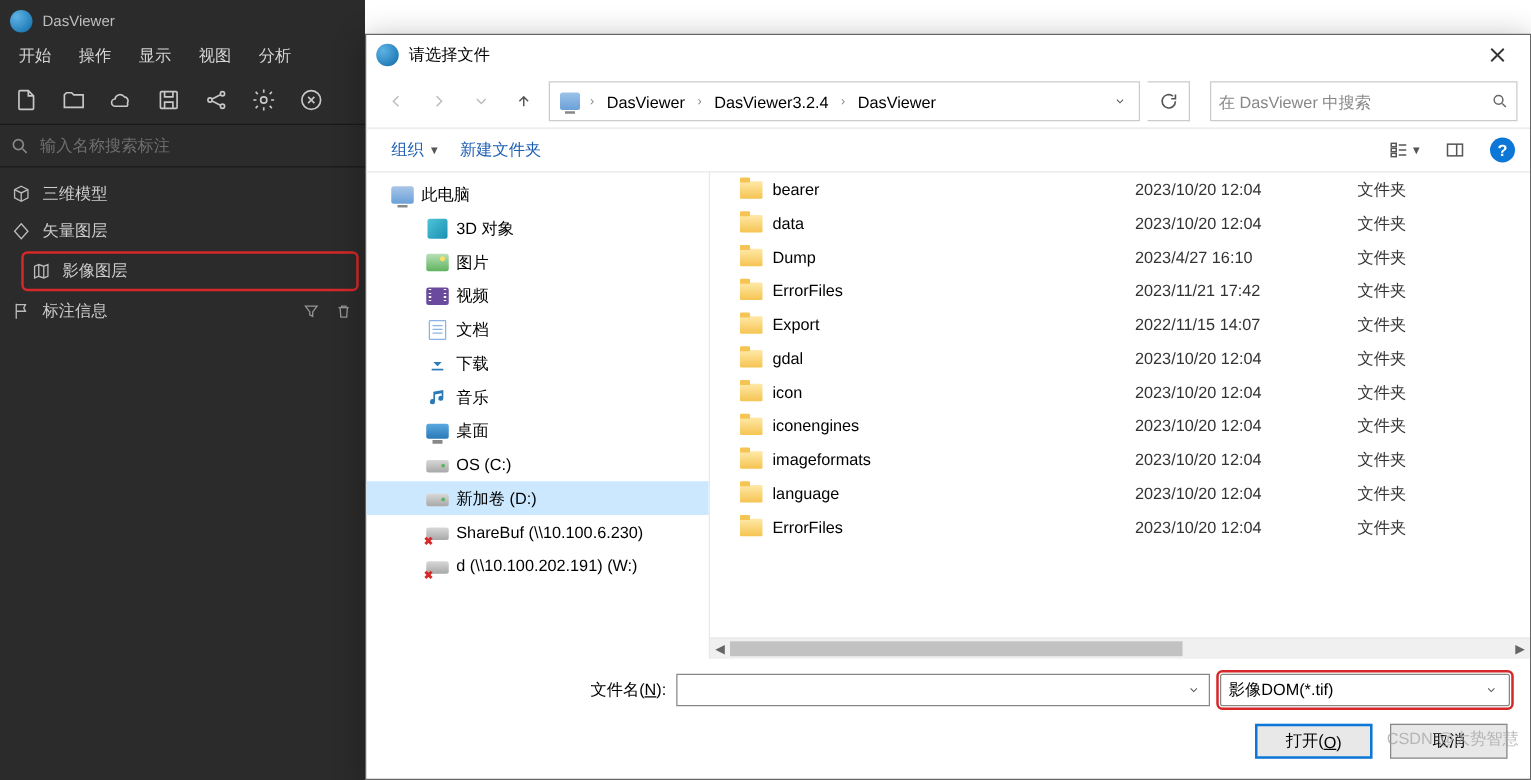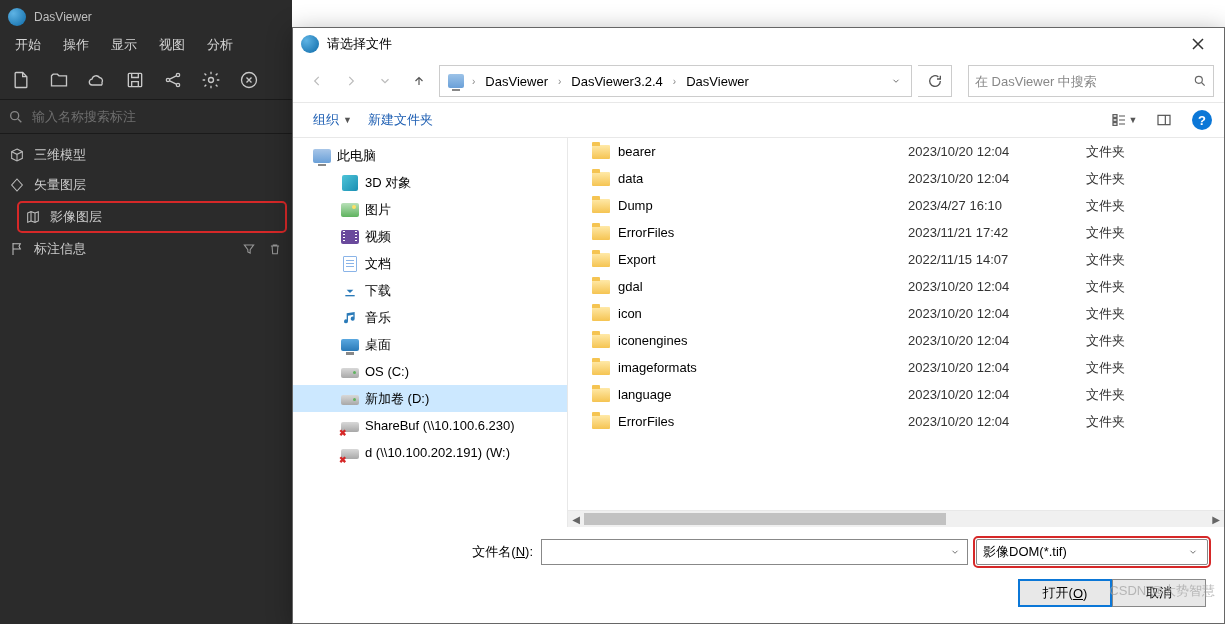--- a/index.html
+++ b/index.html
@@ -87,21 +87,21 @@
 
 .dlg-footer { padding: 12px 16px 16px; display: flex; flex-direction: column; gap: 14px; }
 .fn-row { display: flex; align-items: center; gap: 8px; }
 .fn-label { width: 224px; text-align: right; font-size: 13px; color: #000; }
 .fn-label u { text-decoration: underline; }
 .fn-input { flex: 1; height: 26px; border: 1px solid #888; display: flex; align-items: center; padding: 0 4px; }
 .fn-input input { flex: 1; border: none; outline: none; font-size: 13px; }
 .fn-input .dd { width: 16px; display: flex; align-items: center; justify-content: center; }
 .fn-filter { width: 232px; height: 26px; border: 1px solid #888; outline: 2px solid #d62828; outline-offset: 1px; display: flex; align-items: center; padding: 0 6px; border-radius: 2px; }
 .fn-filter .dd { width: 16px; display: flex; align-items: center; justify-content: center; margin-left: auto; }
-.btn-row { display: flex; justify-content: flex-end; padding-right: 2px; }
+.btn-row { display: flex; justify-content: flex-end; gap: 14px; padding-right: 2px; }
 .btn { min-width: 94px; height: 28px; border: 1px solid #888; background: #e8e8e8; display: flex; align-items: center; justify-content: center; font-size: 13px; cursor: pointer; }
 .btn.primary { border: 2px solid #0b77d7; background: #e8e8e8; }
 .watermark { position: absolute; right: 10px; bottom: 24px; color: rgba(160,160,160,0.7); font-size: 13px; pointer-events: none; }
 </style>
 </head>
 <body>
 
 <div class="app">
   <div class="app-titlebar">
     <div class="logo"></div>

